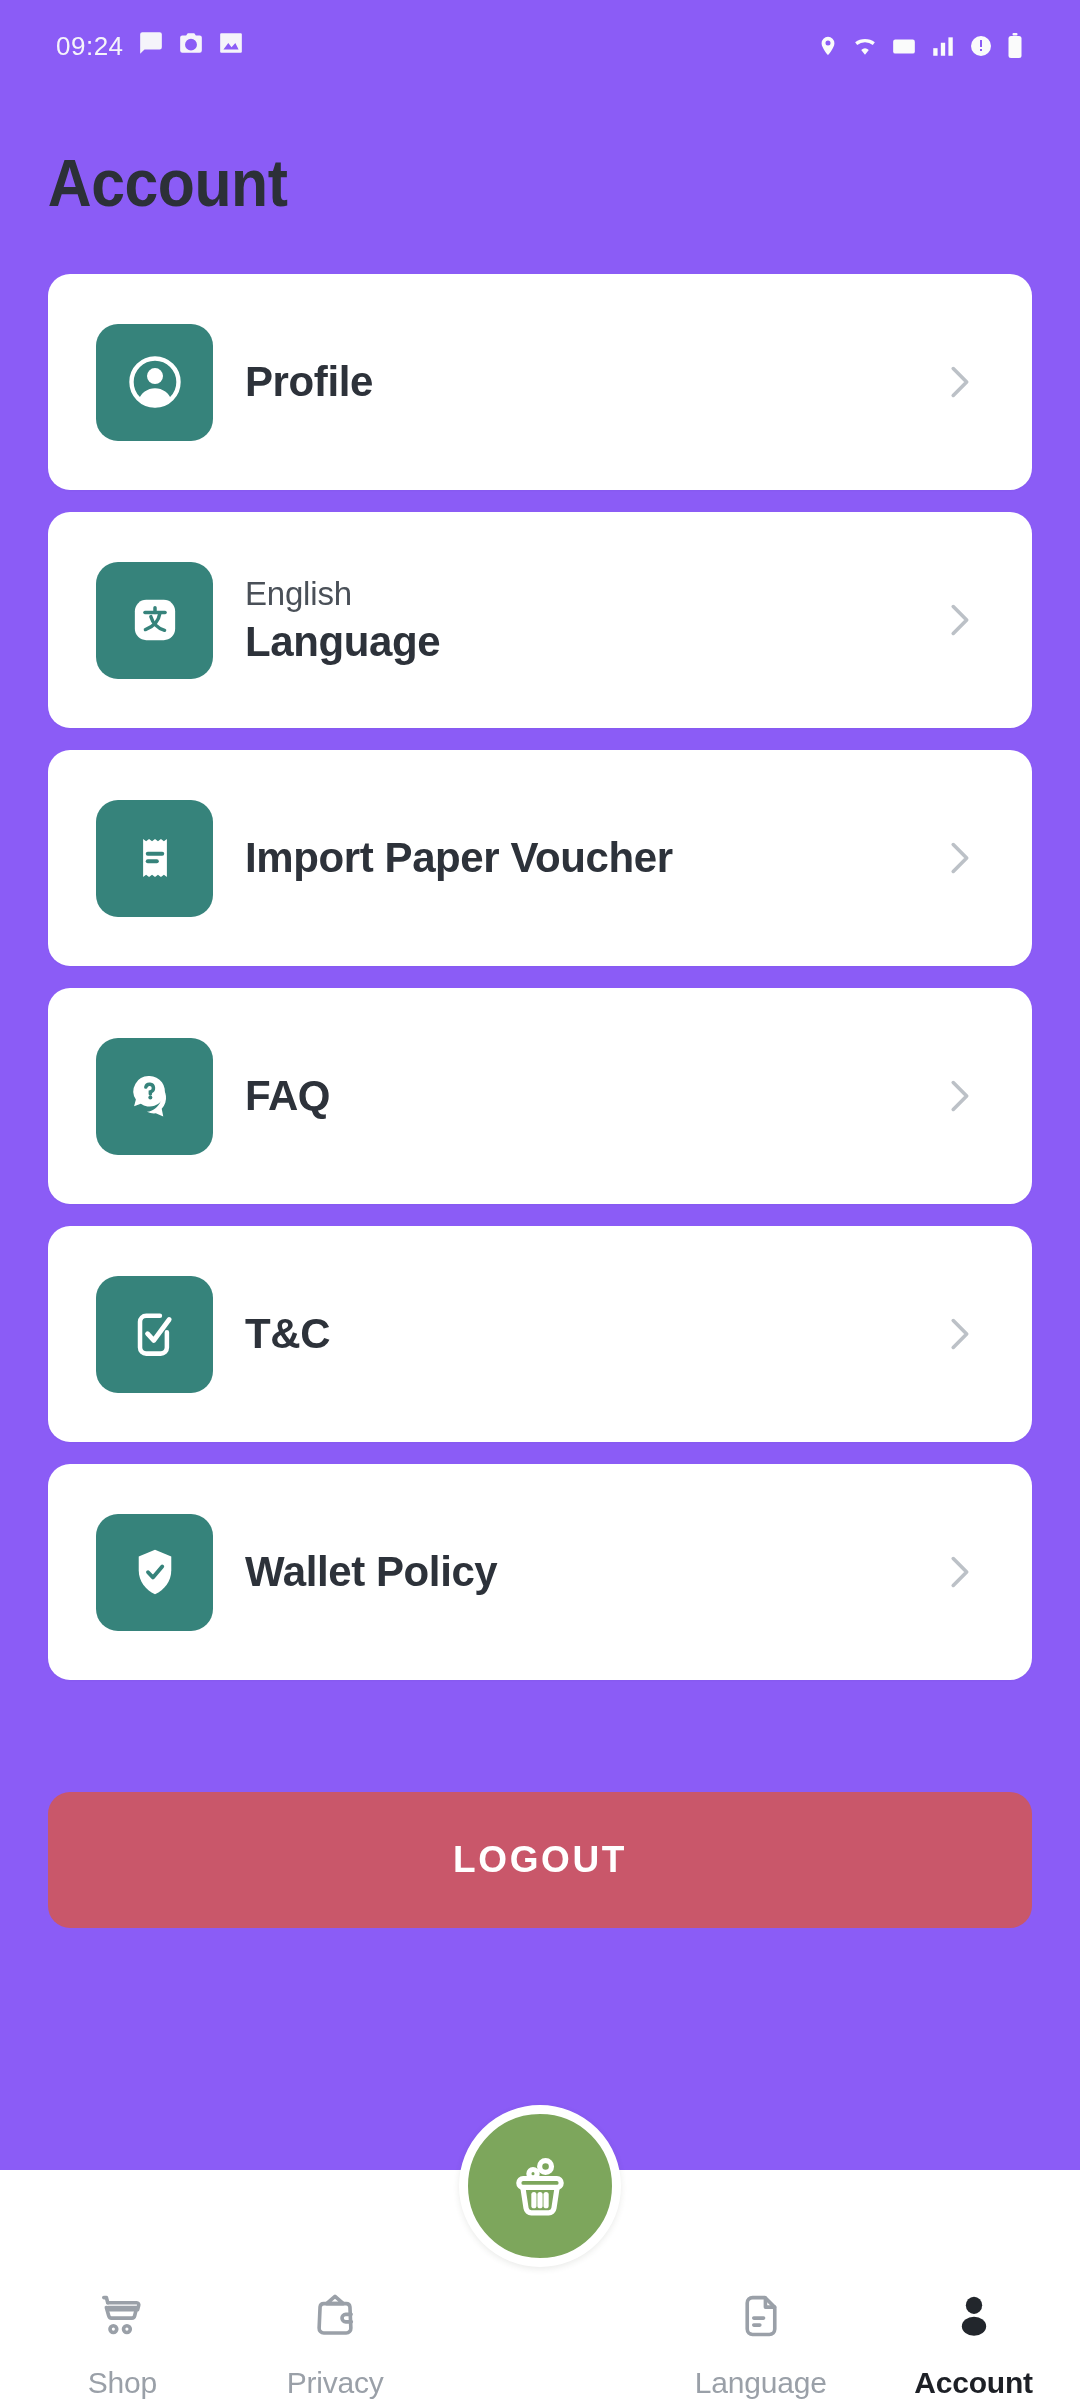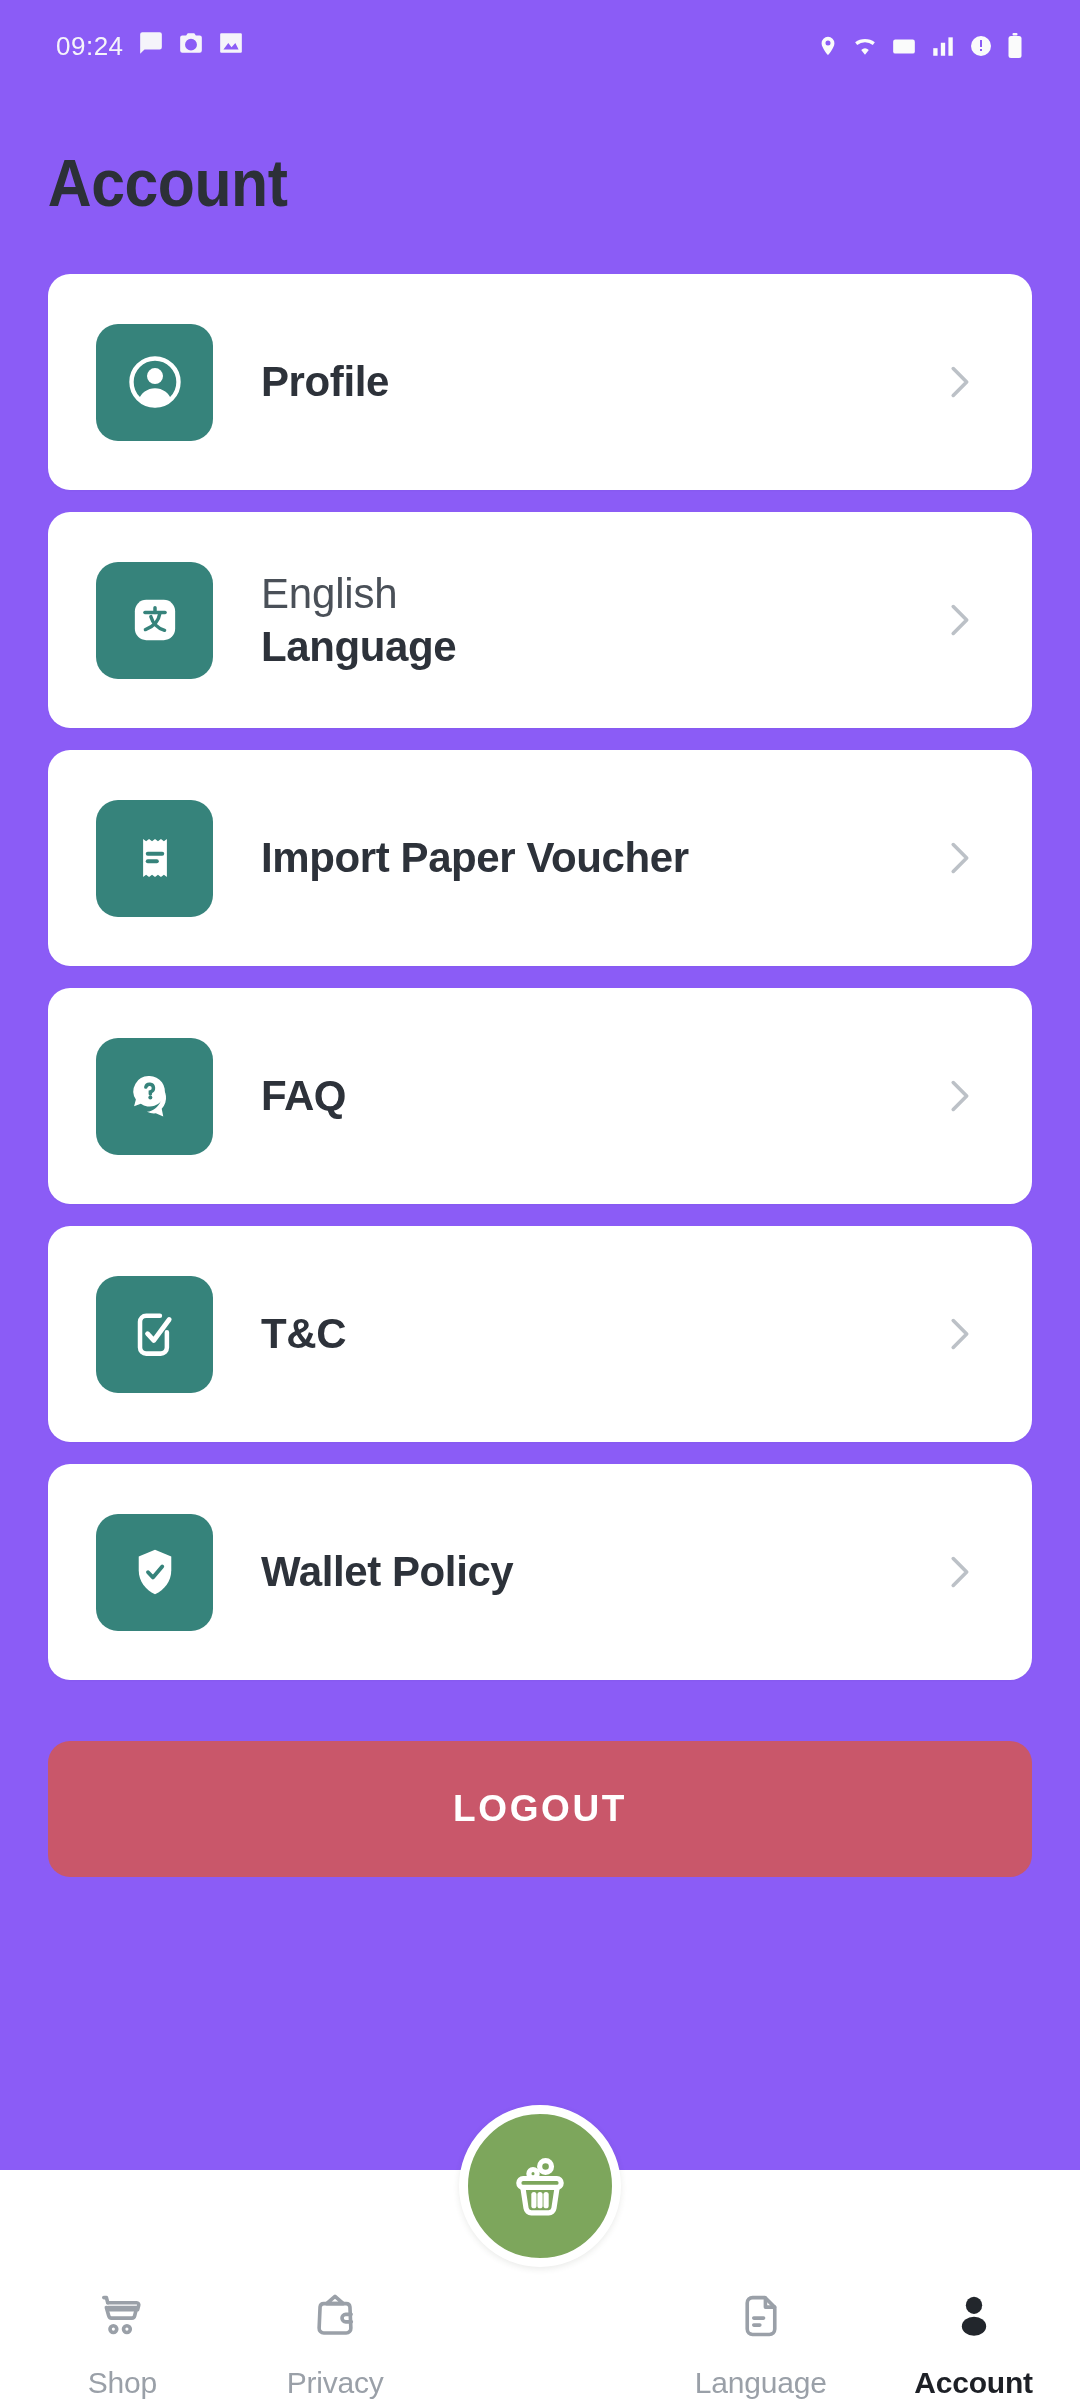--- a/index.html
+++ b/index.html
@@ -92,28 +92,28 @@
     border-radius: 22px;
     background: #36837b;
     display: flex;
     align-items: center;
     justify-content: center;
   }
   .tile svg { display: block; }
 
   .card-text {
     flex: 1 1 auto;
-    margin-left: 48px;
+    margin-left: 32px;
     display: flex;
     flex-direction: column;
     justify-content: center;
     min-width: 0;
   }
   .card-sub {
-    font-size: 42px;
+    font-size: 33px;
     color: #4a5058;
     line-height: 1.22;
     margin-bottom: 4px;
     font-weight: 400;
     letter-spacing: -0.2px;
   }
   .card-title {
     font-size: 42px;
     color: #2d323a;
     font-weight: 600;
@@ -128,21 +128,21 @@
     margin-left: 18px;
     display: flex;
     align-items: center;
     justify-content: center;
   }
   .chev svg { display: block; }
 
   
   .logout-wrap {
     padding: 8px 48px;
-    margin-top: 53px;
+    margin-top: 104px;
   }
   .logout-btn {
     width: 100%;
     height: 136px;
     background: #c9576a;
     border: none;
     border-radius: 22px;
     color: #ffffff;
     font-size: 37px;
     font-weight: 700;

